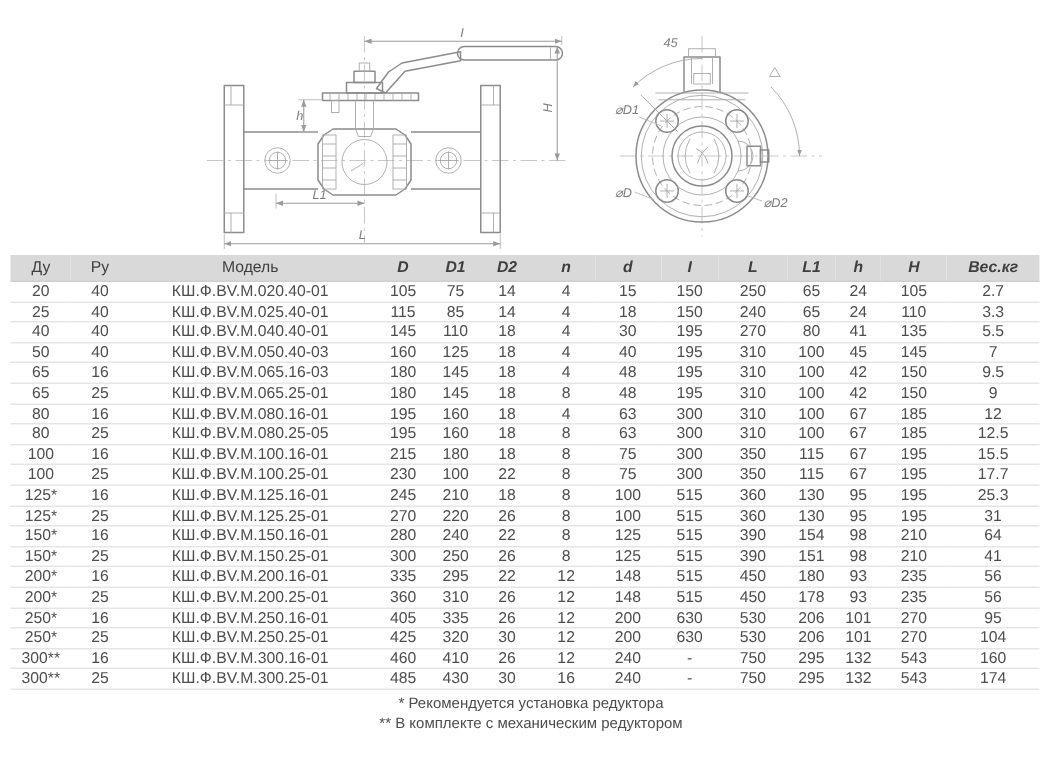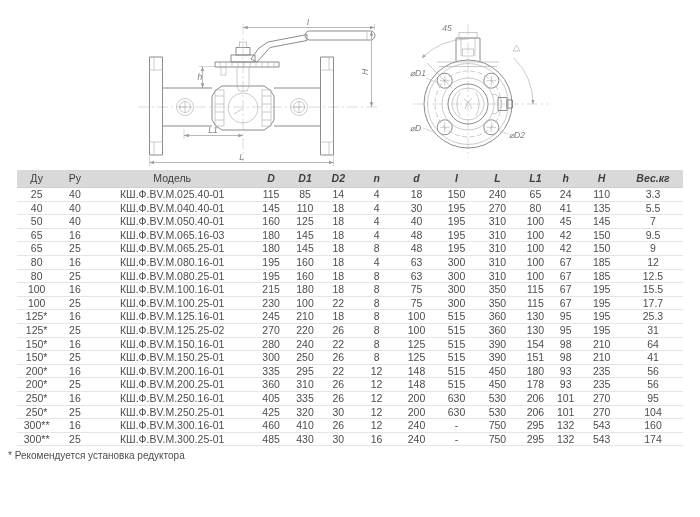--- a/index.html
+++ b/index.html
@@ -11,36 +11,36 @@
   .drawing-area { width:700px; height:170px; }
   .drawing-area svg { display:block; }
   .outline { stroke:#8c8c8c; stroke-width:1; fill:none; stroke-linejoin:round; }
   .detail  { stroke:#a8a8a8; stroke-width:0.6; fill:none; }
   .dim     { stroke:#9b9b9b; stroke-width:0.7; fill:none; }
   .ext     { stroke:#b8b8b8; stroke-width:0.6; fill:none; }
   .cline   { stroke:#c2c2c2; stroke-width:0.6; fill:none; stroke-dasharray:11 3 2 3; }
   .dashed  { stroke-dasharray:5 2.5; }
   .dimtext { fill:#7d7d7d; font-style:italic; font-size:8.5px; font-family:"Liberation Sans",sans-serif; }
   
-  .table-wrap { padding:0 17px; }
+  .table-wrap { padding:0 7px; }
   table.dims {
     width:100%; border-collapse:collapse; table-layout:fixed;
     font-size:10.5px; color:#4d4d4d;
   }
   table.dims thead th {
     background:#d9d9d9; color:#3e3e3e; font-weight:normal; font-size:10.5px;
     padding:2px 0 3px 0; text-align:center; border-bottom:1px solid #cfcfcf;
   }
   table.dims thead th:nth-child(n+4) { font-weight:bold; font-style:italic; }
   table.dims tbody td {
     text-align:center; padding:0; height:12.6px; line-height:12.6px;
     border-bottom:1px solid #e5e5e5; white-space:nowrap; overflow:hidden;
   }
   
-  .footnotes { padding:3px 0 0 8px; font-size:10px; color:#4d4d4d; }
+  .footnotes { padding:3px 0 0 8px; font-size:10px; color:#4d4d4d;text-align:center; }
   .footnotes div { line-height:13.5px; }
 </style>
 </head>
 <body>
 
 <div class="page">
 
   <div class="drawing-area">
     <svg width="700" height="170" viewBox="0 0 700 170">
       <defs>
@@ -188,20 +188,36 @@
             <th>I</th>
             <th>L</th>
             <th>L1</th>
             <th>h</th>
             <th>H</th>
             <th>Вес.кг</th>
           </tr>
       </thead>
       <tbody>
           <tr>
+            <td>20</td>
+            <td>40</td>
+            <td>КШ.Ф.BV.M.020.40-01</td>
+            <td>105</td>
+            <td>75</td>
+            <td>14</td>
+            <td>4</td>
+            <td>15</td>
+            <td>150</td>
+            <td>250</td>
+            <td>65</td>
+            <td>24</td>
+            <td>105</td>
+            <td>2.7</td>
+          </tr>
+          <tr>
             <td>25</td>
             <td>40</td>
             <td>КШ.Ф.BV.M.025.40-01</td>
             <td>115</td>
             <td>85</td>
             <td>14</td>
             <td>4</td>
             <td>18</td>
             <td>150</td>
             <td>240</td>
@@ -222,21 +238,21 @@
             <td>195</td>
             <td>270</td>
             <td>80</td>
             <td>41</td>
             <td>135</td>
             <td>5.5</td>
           </tr>
           <tr>
             <td>50</td>
             <td>40</td>
-            <td>КШ.Ф.BV.M.050.40-01</td>
+            <td>КШ.Ф.BV.M.050.40-03</td>
             <td>160</td>
             <td>125</td>
             <td>18</td>
             <td>4</td>
             <td>40</td>
             <td>195</td>
             <td>310</td>
             <td>100</td>
             <td>45</td>
             <td>145</td>
@@ -286,21 +302,21 @@
             <td>300</td>
             <td>310</td>
             <td>100</td>
             <td>67</td>
             <td>185</td>
             <td>12</td>
           </tr>
           <tr>
             <td>80</td>
             <td>25</td>
-            <td>КШ.Ф.BV.M.080.25-01</td>
+            <td>КШ.Ф.BV.M.080.25-05</td>
             <td>195</td>
             <td>160</td>
             <td>18</td>
             <td>8</td>
             <td>63</td>
             <td>300</td>
             <td>310</td>
             <td>100</td>
             <td>67</td>
             <td>185</td>
@@ -350,21 +366,21 @@
             <td>515</td>
             <td>360</td>
             <td>130</td>
             <td>95</td>
             <td>195</td>
             <td>25.3</td>
           </tr>
           <tr>
             <td>125*</td>
             <td>25</td>
-            <td>КШ.Ф.BV.M.125.25-02</td>
+            <td>КШ.Ф.BV.M.125.25-01</td>
             <td>270</td>
             <td>220</td>
             <td>26</td>
             <td>8</td>
             <td>100</td>
             <td>515</td>
             <td>360</td>
             <td>130</td>
             <td>95</td>
             <td>195</td>
@@ -497,15 +513,16 @@
             <td>132</td>
             <td>543</td>
             <td>174</td>
           </tr>
         </tbody>
     </table>
   </div>
 
   <div class="footnotes">
       <div>* Рекомендуется установка редуктора</div>
+      <div>** В комплекте с механическим редуктором</div>
     </div>
 
 </div>
 
 </body></html>

